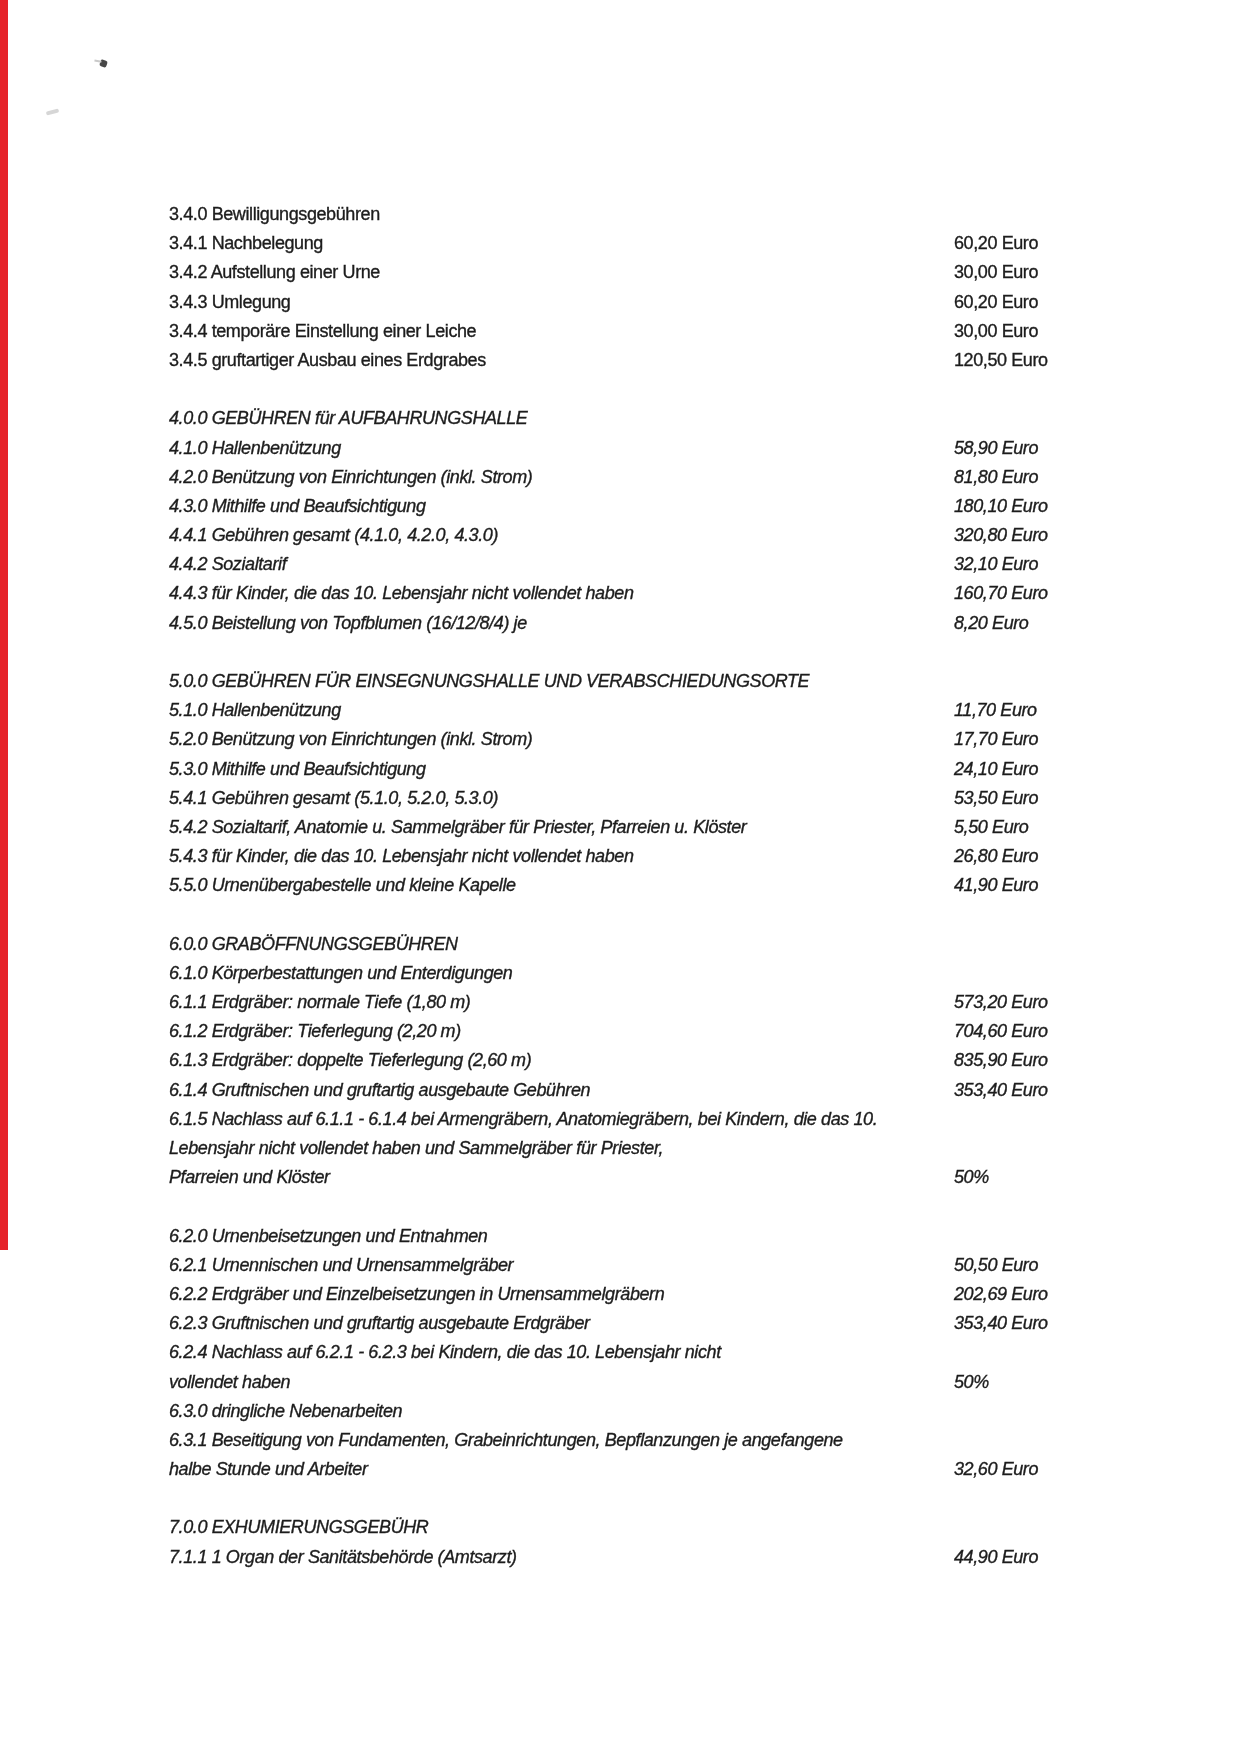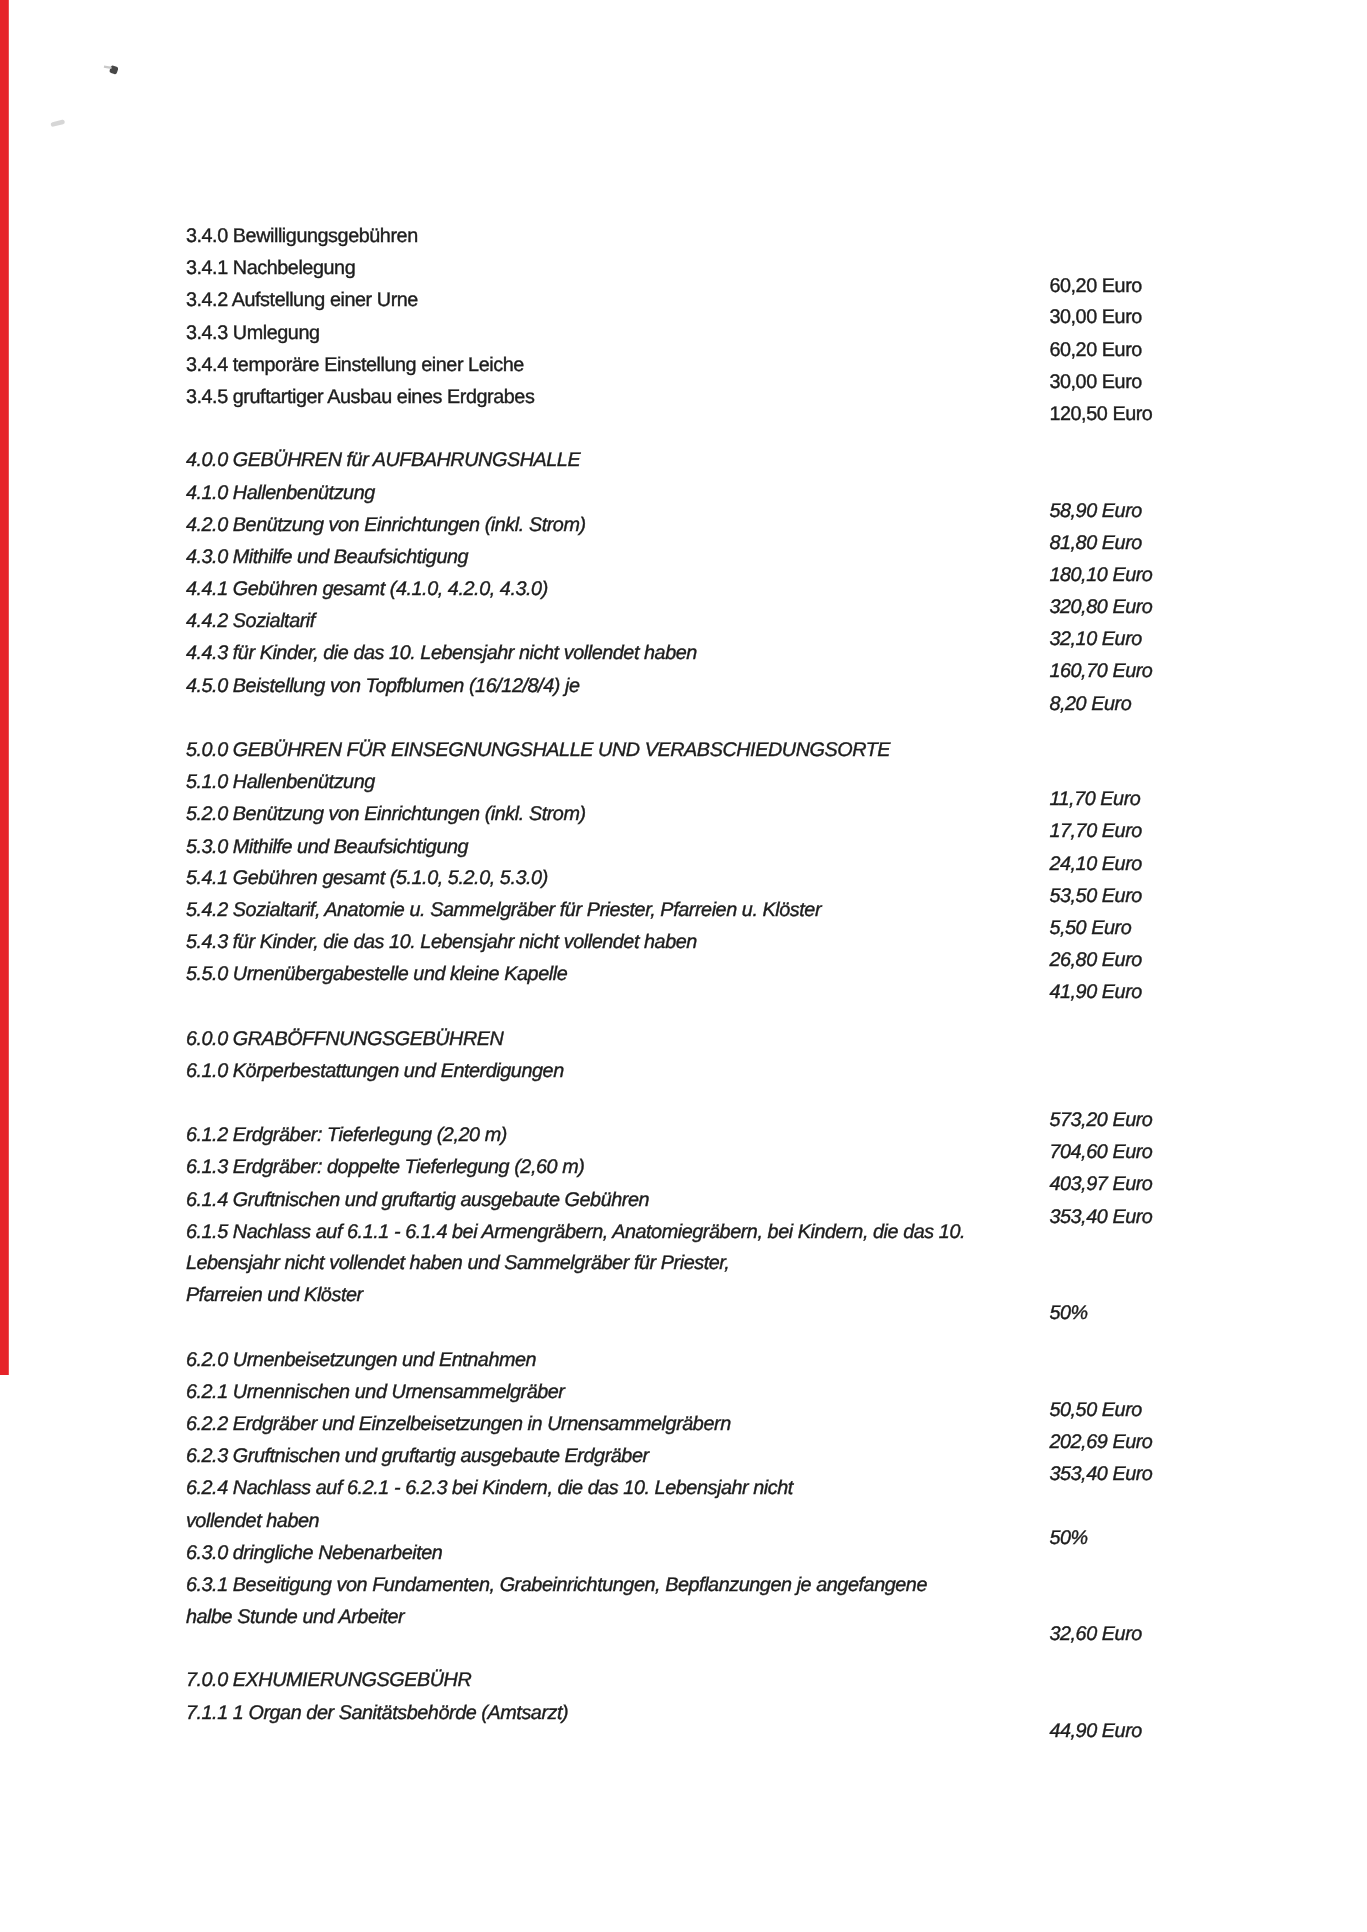--- a/index.html
+++ b/index.html
@@ -68,21 +68,21 @@
   }
   .section + .section { margin-top: 29.2px; font-style: italic; }
   .row {
     position: relative;
     height: 29.2px;
   }
   .row .label { display: inline-block; }
   .row .price {
     position: absolute;
     left: 785px;
-    top: 16px;
+    top: 0;
   }
 </style>
 </head>
 <body>
 
 <div class="page" style="background: rgb(255, 255, 255); color: rgb(29, 29, 29);">
   <div class="red-bar" style="background: rgb(230, 35, 41);"></div>
   <div class="speck-1" style="background: rgb(71, 71, 71);"></div>
   <div class="speck-2" style="background: rgb(181, 181, 181);"></div>
   <div class="content" id="fee-schedule">
@@ -110,23 +110,23 @@
         <div class="row"><span class="label">5.2.0 Benützung von Einrichtungen (inkl. Strom)</span><span class="price">17,70 Euro</span></div>
         <div class="row"><span class="label">5.3.0 Mithilfe und Beaufsichtigung</span><span class="price">24,10 Euro</span></div>
         <div class="row"><span class="label">5.4.1 Gebühren gesamt (5.1.0, 5.2.0, 5.3.0)</span><span class="price">53,50 Euro</span></div>
         <div class="row"><span class="label">5.4.2 Sozialtarif, Anatomie u. Sammelgräber für Priester, Pfarreien u. Klöster</span><span class="price">5,50 Euro</span></div>
         <div class="row"><span class="label">5.4.3 für Kinder, die das 10. Lebensjahr nicht vollendet haben</span><span class="price">26,80 Euro</span></div>
         <div class="row"><span class="label">5.5.0 Urnenübergabestelle und kleine Kapelle</span><span class="price">41,90 Euro</span></div>
       </div>
       <div class="section">
         <div class="row"><span class="label">6.0.0 GRABÖFFNUNGSGEBÜHREN</span></div>
         <div class="row"><span class="label">6.1.0 Körperbestattungen und Enterdigungen</span></div>
-        <div class="row"><span class="price">573,20 Euro</span></div>
+        <div class="row"><span class="label">6.1.1 Erdgräber: normale Tiefe (1,80 m)</span><span class="price">573,20 Euro</span></div>
         <div class="row"><span class="label">6.1.2 Erdgräber: Tieferlegung (2,20 m)</span><span class="price">704,60 Euro</span></div>
-        <div class="row"><span class="label">6.1.3 Erdgräber: doppelte Tieferlegung (2,60 m)</span><span class="price">403,97 Euro</span></div>
+        <div class="row"><span class="label">6.1.3 Erdgräber: doppelte Tieferlegung (2,60 m)</span><span class="price">835,90 Euro</span></div>
         <div class="row"><span class="label">6.1.4 Gruftnischen und gruftartig ausgebaute Gebühren</span><span class="price">353,40 Euro</span></div>
         <div class="row"><span class="label">6.1.5 Nachlass auf 6.1.1 - 6.1.4 bei Armengräbern, Anatomiegräbern, bei Kindern, die das 10.</span></div>
         <div class="row"><span class="label">Lebensjahr nicht vollendet haben und Sammelgräber für Priester,</span></div>
         <div class="row"><span class="label">Pfarreien und Klöster</span><span class="price">50%</span></div>
       </div>
       <div class="section">
         <div class="row"><span class="label">6.2.0 Urnenbeisetzungen und Entnahmen</span></div>
         <div class="row"><span class="label">6.2.1 Urnennischen und Urnensammelgräber</span><span class="price">50,50 Euro</span></div>
         <div class="row"><span class="label">6.2.2 Erdgräber und Einzelbeisetzungen in Urnensammelgräbern</span><span class="price">202,69 Euro</span></div>
         <div class="row"><span class="label">6.2.3 Gruftnischen und gruftartig ausgebaute Erdgräber</span><span class="price">353,40 Euro</span></div>

